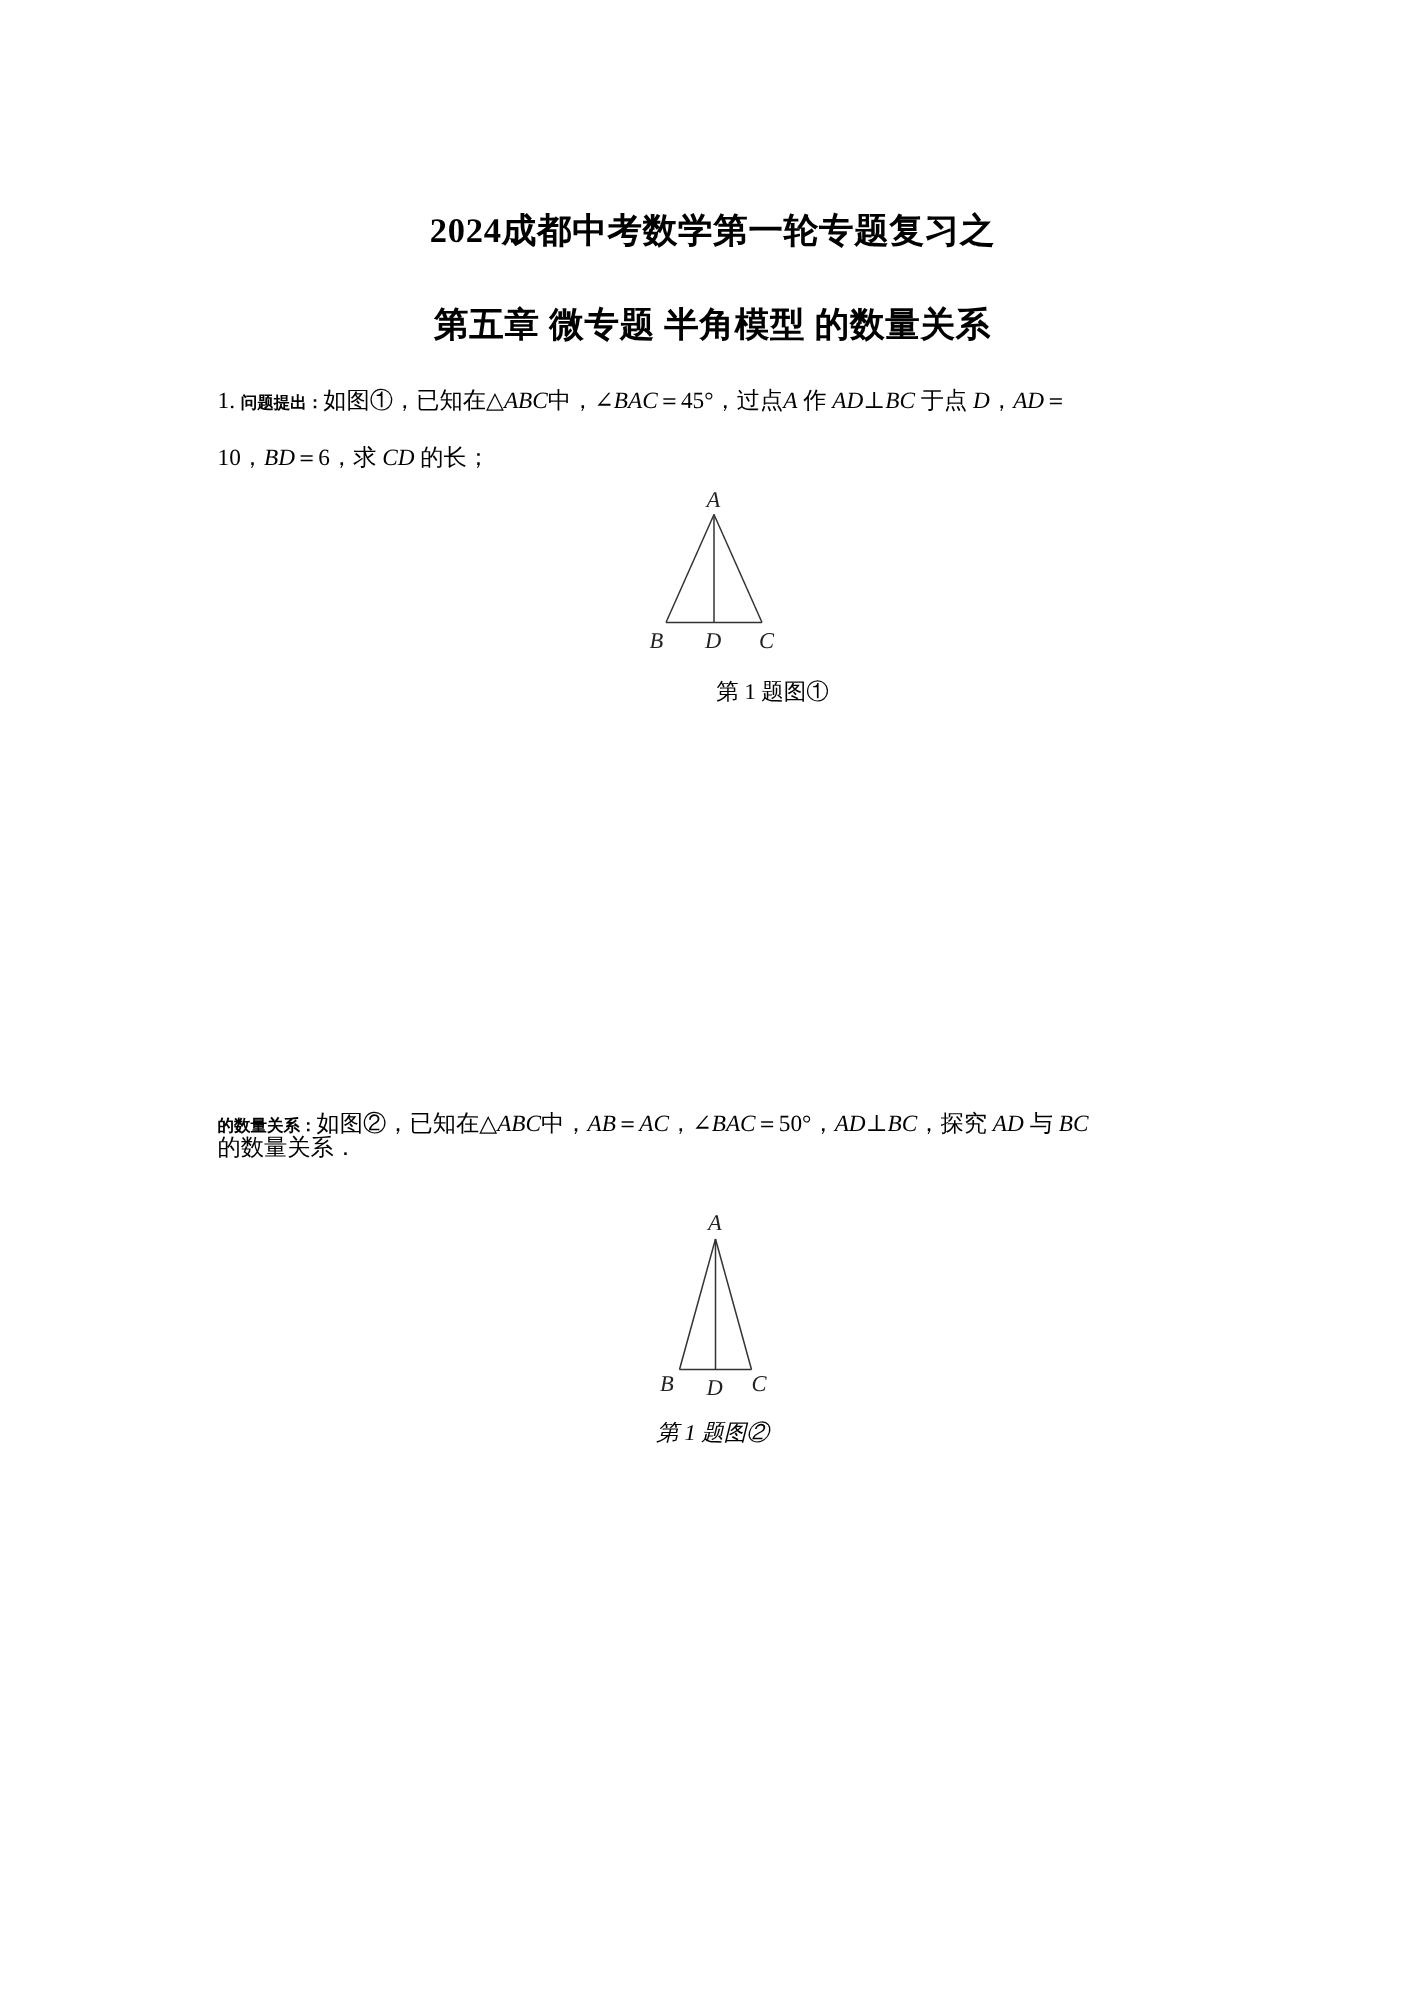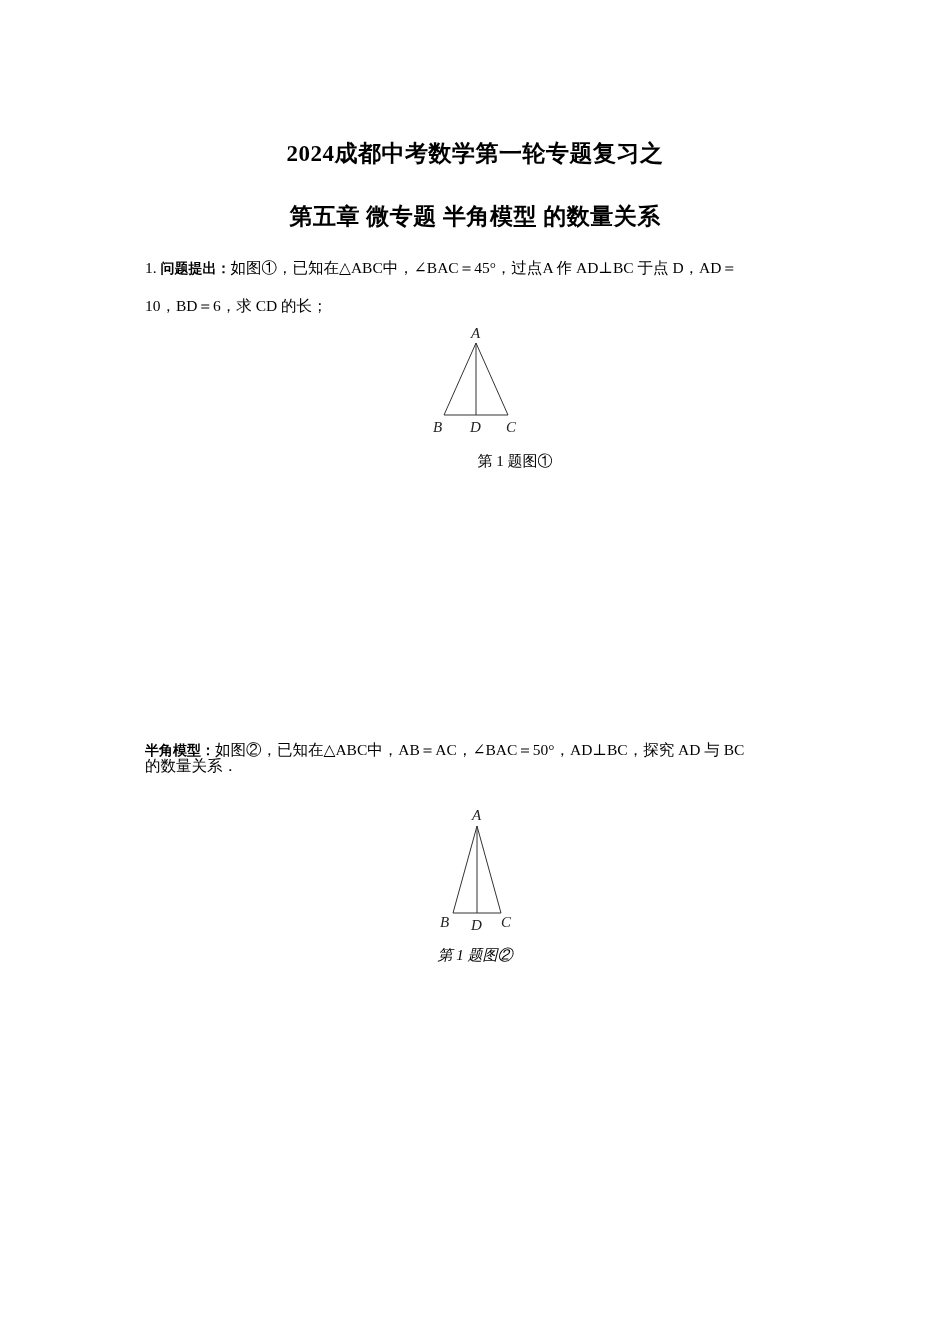--- a/index.html
+++ b/index.html
@@ -1,22 +1,22 @@
 <!DOCTYPE html>
 <html><head>
 <meta charset="utf-8">
 <style>
   html, body { margin: 0; padding: 0; background: #ffffff; }
   body { width: 950px; height: 1344px; position: relative; overflow: hidden;
          font-family: "Liberation Serif", "DejaVu Serif", serif; color: #000; }
   .title { position: absolute; left: 0; width: 950px; text-align: center;
            font-weight: bold; font-size: 23px; letter-spacing: 0.5px; }
   .para { position: absolute; left: 145px; font-size: 15.5px; line-height: 20px; white-space: nowrap; }
-  .bold { font-weight: bold; font-family: "DejaVu Sans", sans-serif; font-size: 14px; }
-  .it { }
+  .bold { font-weight: bold; font-family: "DejaVu Sans", sans-serif; font-size: 11px; }
+  .it { font-style: italic; }
   .caption { position: absolute; left: 0; width: 950px; text-align: center; font-size: 15px; }
   svg text { font-family: "Liberation Serif", serif; font-style: italic; font-size: 15px; fill: #222; }
 </style>
 </head>
 <body>
 
 <div class="title" style="top:138px;">2024成都中考数学第一轮专题复习之</div>
 <div class="title" style="top:201px;">第五章  微专题  半角模型  的数量关系</div>
 
 <div class="para" style="top:258px;">
@@ -35,21 +35,21 @@
     <line x1="56" y1="23" x2="56" y2="95"></line>
   </g>
   <text x="51" y="18">A</text>
   <text x="13" y="112">B</text>
   <text x="50" y="112">D</text>
   <text x="86" y="112">C</text>
 </svg>
 <div class="caption" style="top:452px;margin-left:40px;">第 1 题图①</div>
 
 <div class="para" style="top:740px;">
-  <span class="bold">半角模型：</span><span>如图②，已知在△</span><span class="it">ABC</span><span>中，</span><span class="it">AB</span><span>＝</span><span class="it">AC</span><span>，∠</span><span class="it">BAC</span><span>＝50°，</span><span class="it">AD</span><span>⊥</span><span class="it">BC</span><span>，探究 </span><span class="it">AD</span><span> 与 </span><span class="it">BC</span>
+  <span class="bold">的数量关系：</span><span>如图②，已知在△</span><span class="it">ABC</span><span>中，</span><span class="it">AB</span><span>＝</span><span class="it">AC</span><span>，∠</span><span class="it">BAC</span><span>＝50°，</span><span class="it">AD</span><span>⊥</span><span class="it">BC</span><span>，探究 </span><span class="it">AD</span><span> 与 </span><span class="it">BC</span>
 </div>
 <div class="para" style="top:756px;">的数量关系．</div>
 
 <svg style="position:absolute;left:420px;top:800px;" width="110" height="140">
   <g stroke="#333" stroke-width="1" fill="none">
     <line x1="57" y1="26" x2="33" y2="113"></line>
     <line x1="57" y1="26" x2="81" y2="113"></line>
     <line x1="33" y1="113" x2="81" y2="113"></line>
     <line x1="57" y1="26" x2="57" y2="113"></line>
   </g>

